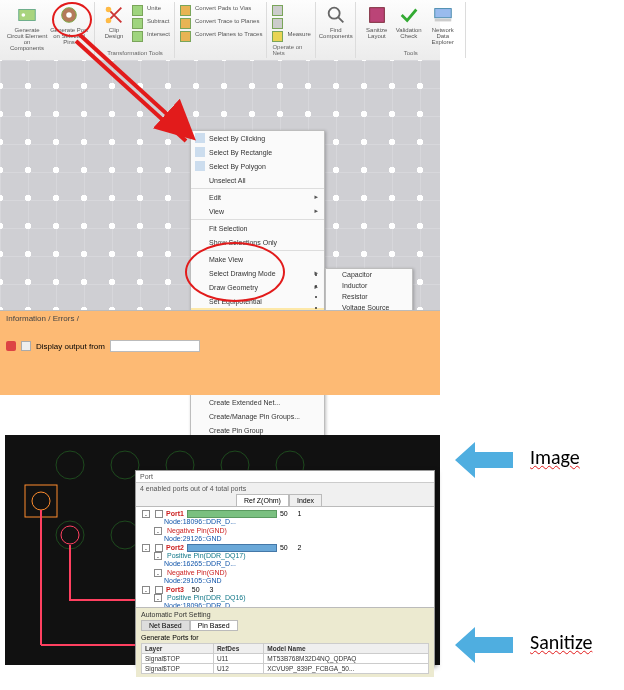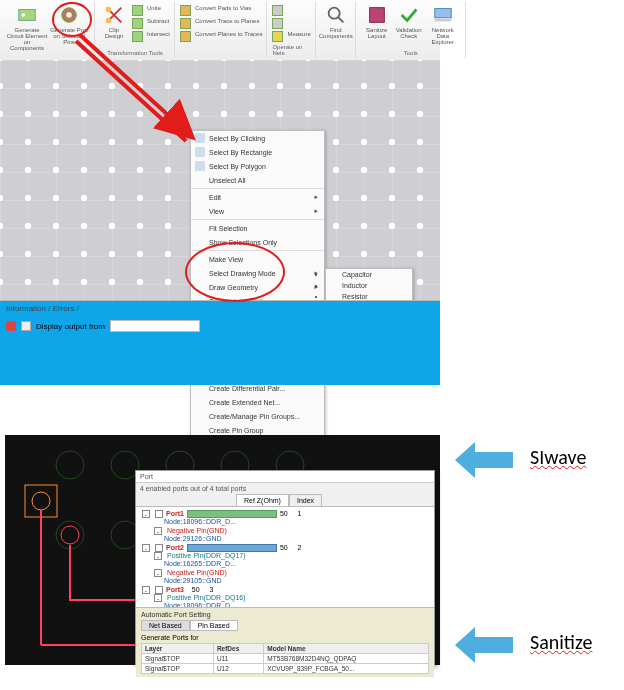--- a/index.html
+++ b/index.html
@@ -31,23 +31,23 @@
     .ctx li { display:flex; align-items:center; gap:4px; padding:2px 6px 2px 4px; font-size:7px; color:#333; white-space:nowrap; }
     .ctx li.sep { border-top:1px solid #ddd; height:0; padding:0; margin:1px 0;}
     .ctx li.high { background:#fde8a8; }
     .ctx li .ic { width:10px; height:10px; flex-shrink:0; }
     .ctx li .ar { margin-left:auto; font-size:7px; color:#555;}
 
     .sub { position:absolute; top:268px; left:325px; width:88px; background:#fafafa; border:1px solid #bdbdbd; box-shadow:1px 1px 3px rgba(0,0,0,.25);}
     .sub li { font-size:7px; padding:2px 5px 2px 16px; color:#333;}
     .sub li.high { background:#fde8a8;}
 
-    .info { position:absolute; bottom:10px; left:0; right:0; height:85px; border-top:1px solid #bbb; background:#0ea5e9; padding:3px 6px; }
+    .info { position:absolute; bottom:0; left:0; right:0; height:85px; border-top:1px solid #bbb; background:#fdba74; padding:3px 6px; }
     .info .hdr { font-size:8px; color:#444; }
-    .info .bar { display:flex; align-items:center; gap:5px; margin-top:7px;}
+    .info .bar { display:flex; align-items:center; gap:5px; margin-top:17px;}
     .info .bar .box{ background:#fff; border:1px solid #bbb; height:12px; width:90px;}
 
     .circle { position:absolute; border:2px solid #e21b1b; border-radius:50%; pointer-events:none;}
     .arrow-svg { position:absolute; left:70px; top:25px; pointer-events:none; }
 
     .bottom-panel { position:absolute; top:435px; left:5px; width:435px; height:230px; background:#111; }
     .pcb-svg { position:absolute; inset:0; }
     .dlg { position:absolute; top:35px; left:130px; width:300px; height:195px; background:#f0f0f0; border:1px solid #9a9a9a; font-size:7px; box-shadow:2px 2px 5px rgba(0,0,0,.4);}
     .dlg .ttl { background:#fff; border-bottom:1px solid #ccc; padding:2px 4px; font-size:7px; color:#555;}
     .dlg .top { padding:2px 4px; color:#555;}
@@ -450,18 +450,18 @@
             </tr>
       </tbody>
         </table>
     </div>
   </div>
 </div>
 
 <svg class="big-arrow" style="top:440px; left:455px" width="60" height="40">
   <path class="ba-body" d="M0 20 L20 2 L20 12 L58 12 L58 28 L20 28 L20 38 Z"></path>
 </svg>
-<div class="lbl" style="top:445px; left:530px"><span class="wavy">SIwave</span></div>
+<div class="lbl" style="top:445px; left:530px"><span class="wavy">Image</span></div>
 
 <svg class="big-arrow" style="top:625px; left:455px" width="60" height="40">
   <path class="ba-body" d="M0 20 L20 2 L20 12 L58 12 L58 28 L20 28 L20 38 Z"></path>
 </svg>
 <div class="lbl" style="top:630px; left:530px"><span class="wavy">Sanitize</span></div>
 
 </body></html>

